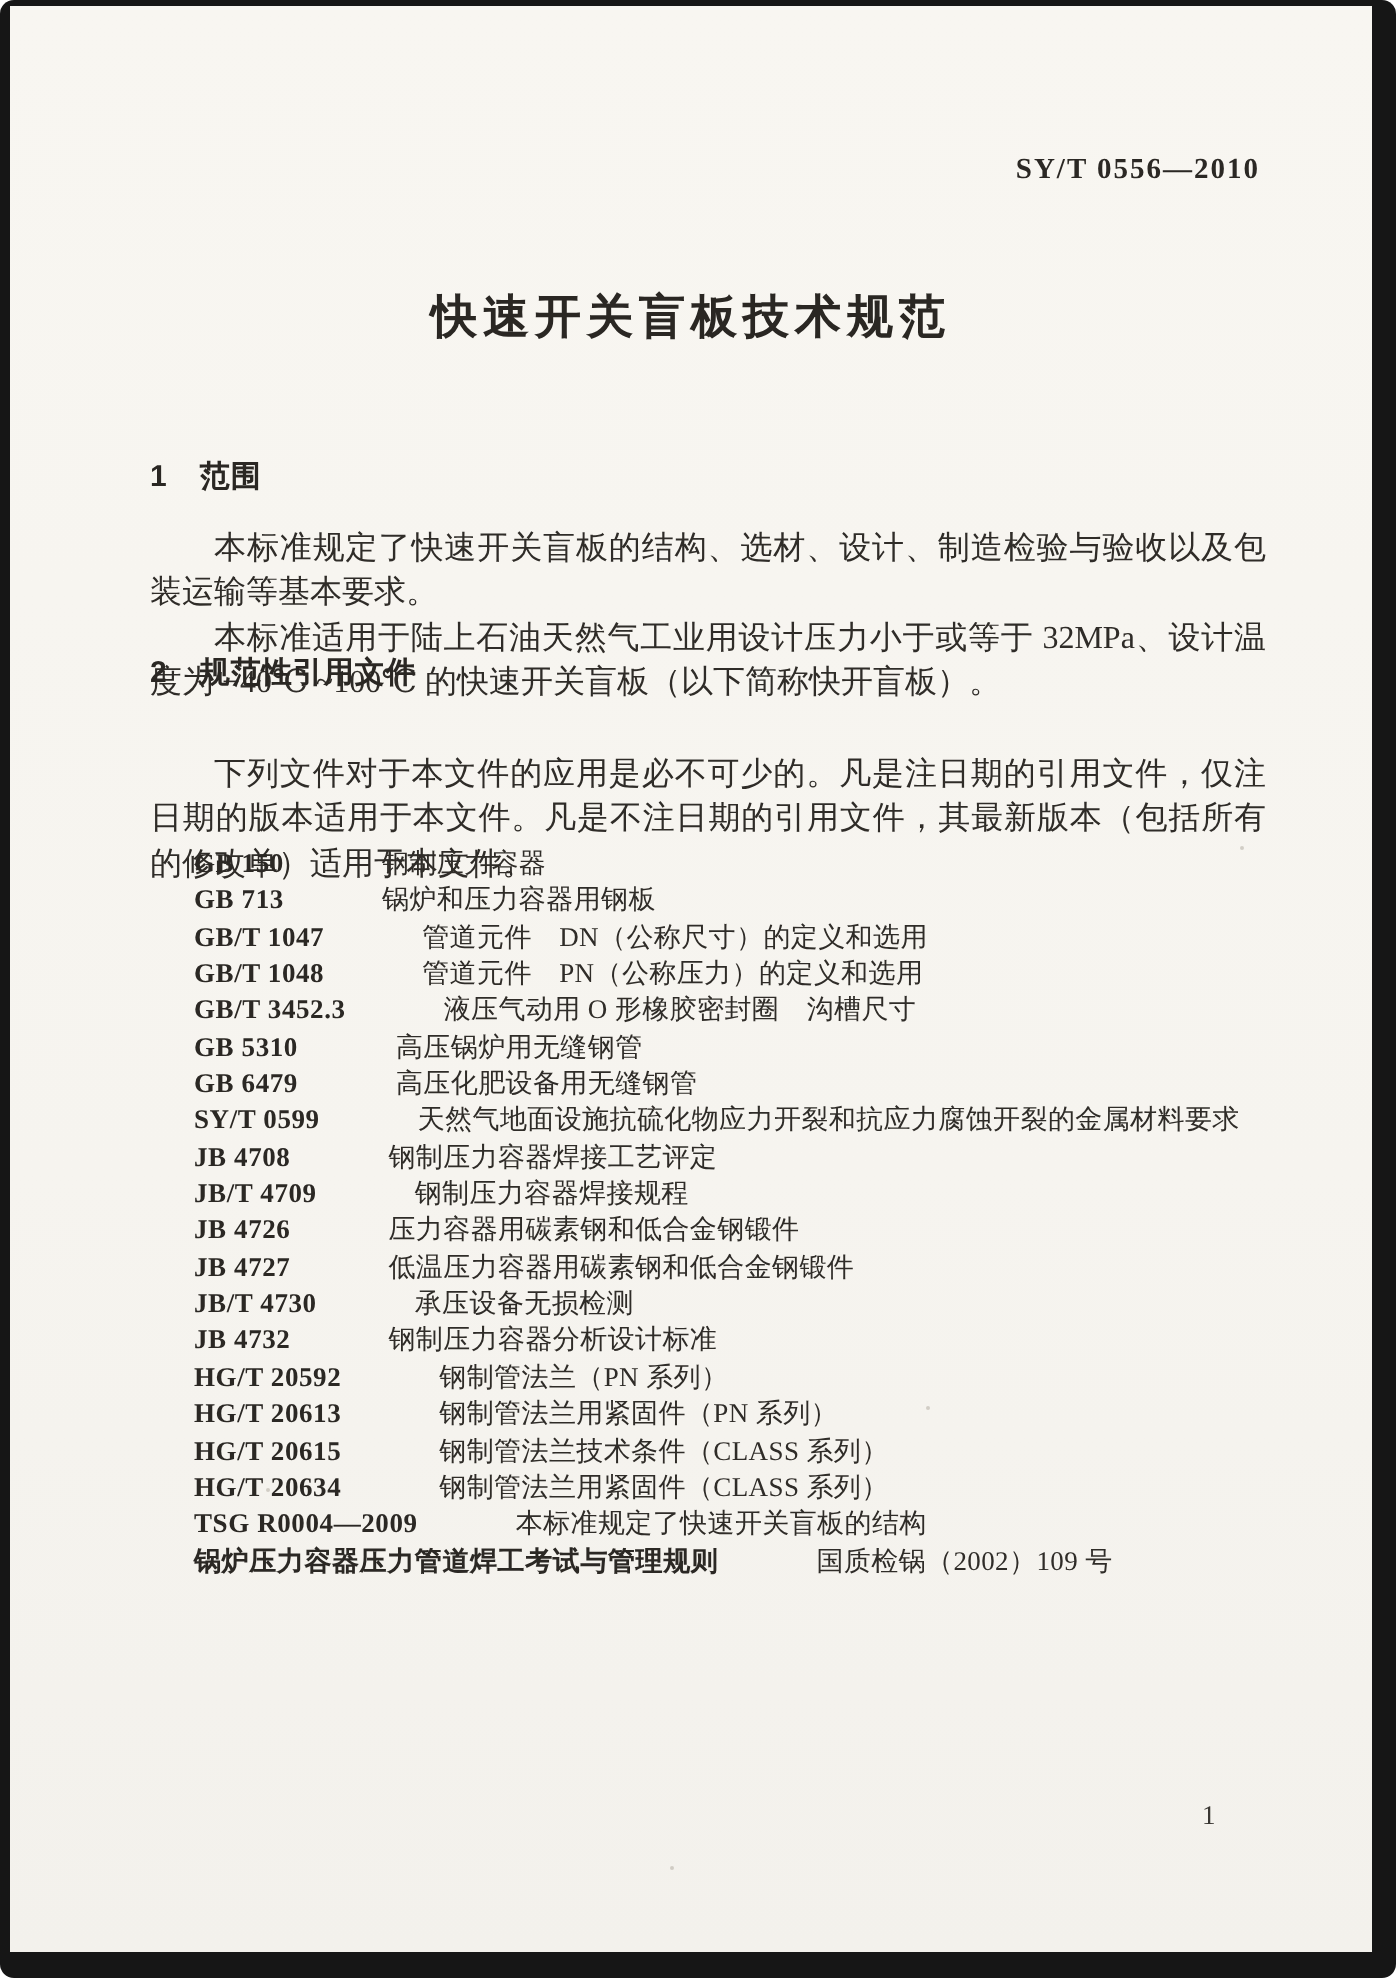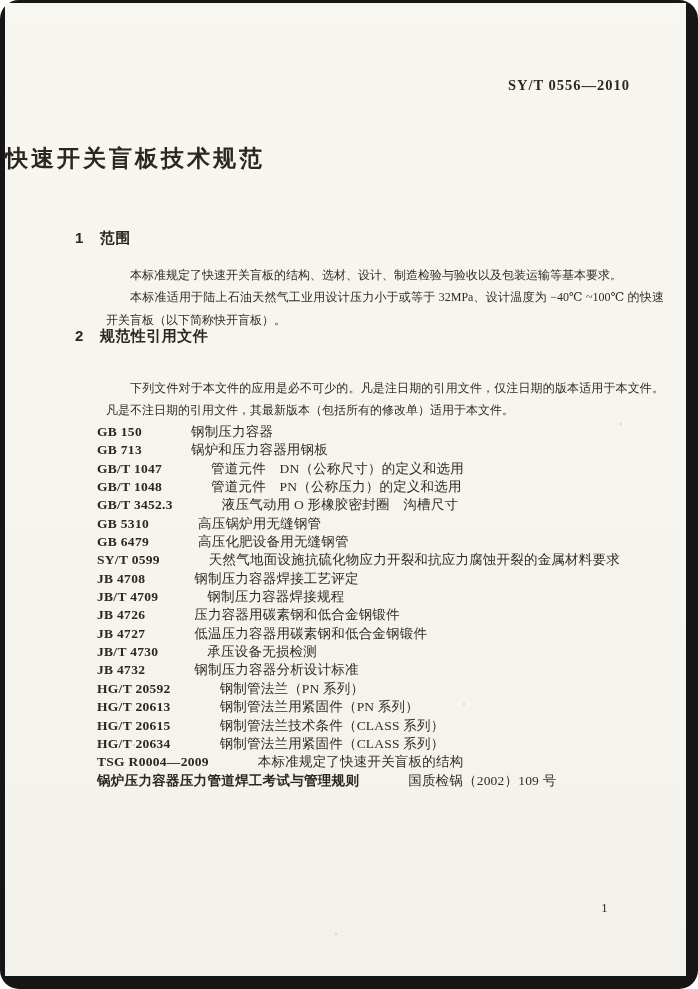--- a/index.html
+++ b/index.html
@@ -1,41 +1,41 @@
 <!DOCTYPE html>
 <html lang="zh"><head>
 <meta charset="utf-8">
 <style>
   html,body{margin:0;padding:0;background:#ffffff;}
   .stage{position:relative;width:698px;height:989px;overflow:hidden;background:#ffffff;
          font-family:"Liberation Serif","DejaVu Serif",serif;}
   
   .scan-frame{position:absolute;left:0;top:0;width:698px;height:989px;
-              background:#161616;border-radius:19px;}
+              background:#161616;border-radius:7px;}
   .page{position:absolute;left:5px;top:3px;width:681px;height:973px;
         background:#f7f5f0;
         background-image:linear-gradient(180deg,#f8f6f1 0%,#f6f4ef 60%,#f3f1ec 100%);
         color:#2f2c28;}
   
   .doc-code{position:absolute;top:74px;right:56px;
             font-weight:bold;font-size:14.5px;letter-spacing:1px;color:#2b2824;}
   
-  .doc-title{position:absolute;top:140px;left:0;width:100%;text-align:left;
+  .doc-title{position:absolute;top:140px;left:0;width:100%;text-align:center;
              font-family:"Liberation Sans","DejaVu Sans",sans-serif;
              font-weight:bold;font-size:23px;letter-spacing:3px;color:#2a2723;}
   
   .sec-head{position:absolute;left:70px;
             font-family:"Liberation Sans","DejaVu Sans",sans-serif;
             font-weight:bold;font-size:15px;color:#2a2723;letter-spacing:0.5px;}
   .sec-head .sec-num{display:inline-block;margin-right:16px;}
   #sec1-head{top:226px;}
   #sec2-head{top:324px;}
   
-  .para-block{position:absolute;left:70px;width:558px;font-size:12px;
-              line-height:22.4px;color:#2f2c28;margin-left:31px;}
+  .para-block{position:absolute;left:70px;width:558px;font-size:16px;
+              line-height:22.4px;color:#2f2c28;}
   #sec1-paras{top:261px;}
   #sec2-paras{top:374px;}
   .para-block p{margin:0;text-indent:2em;text-align:justify;}
   
   .ref-list{position:absolute;left:92px;top:420px;width:545px;
             font-size:13.5px;line-height:18.35px;color:#2f2c28;}
   .ref-row{white-space:nowrap;}
   .ref-code{font-weight:bold;color:#2b2824;margin-right:17px;letter-spacing:0.3px;}
   .ref-title{letter-spacing:0.2px;margin-left:32px;}
   

